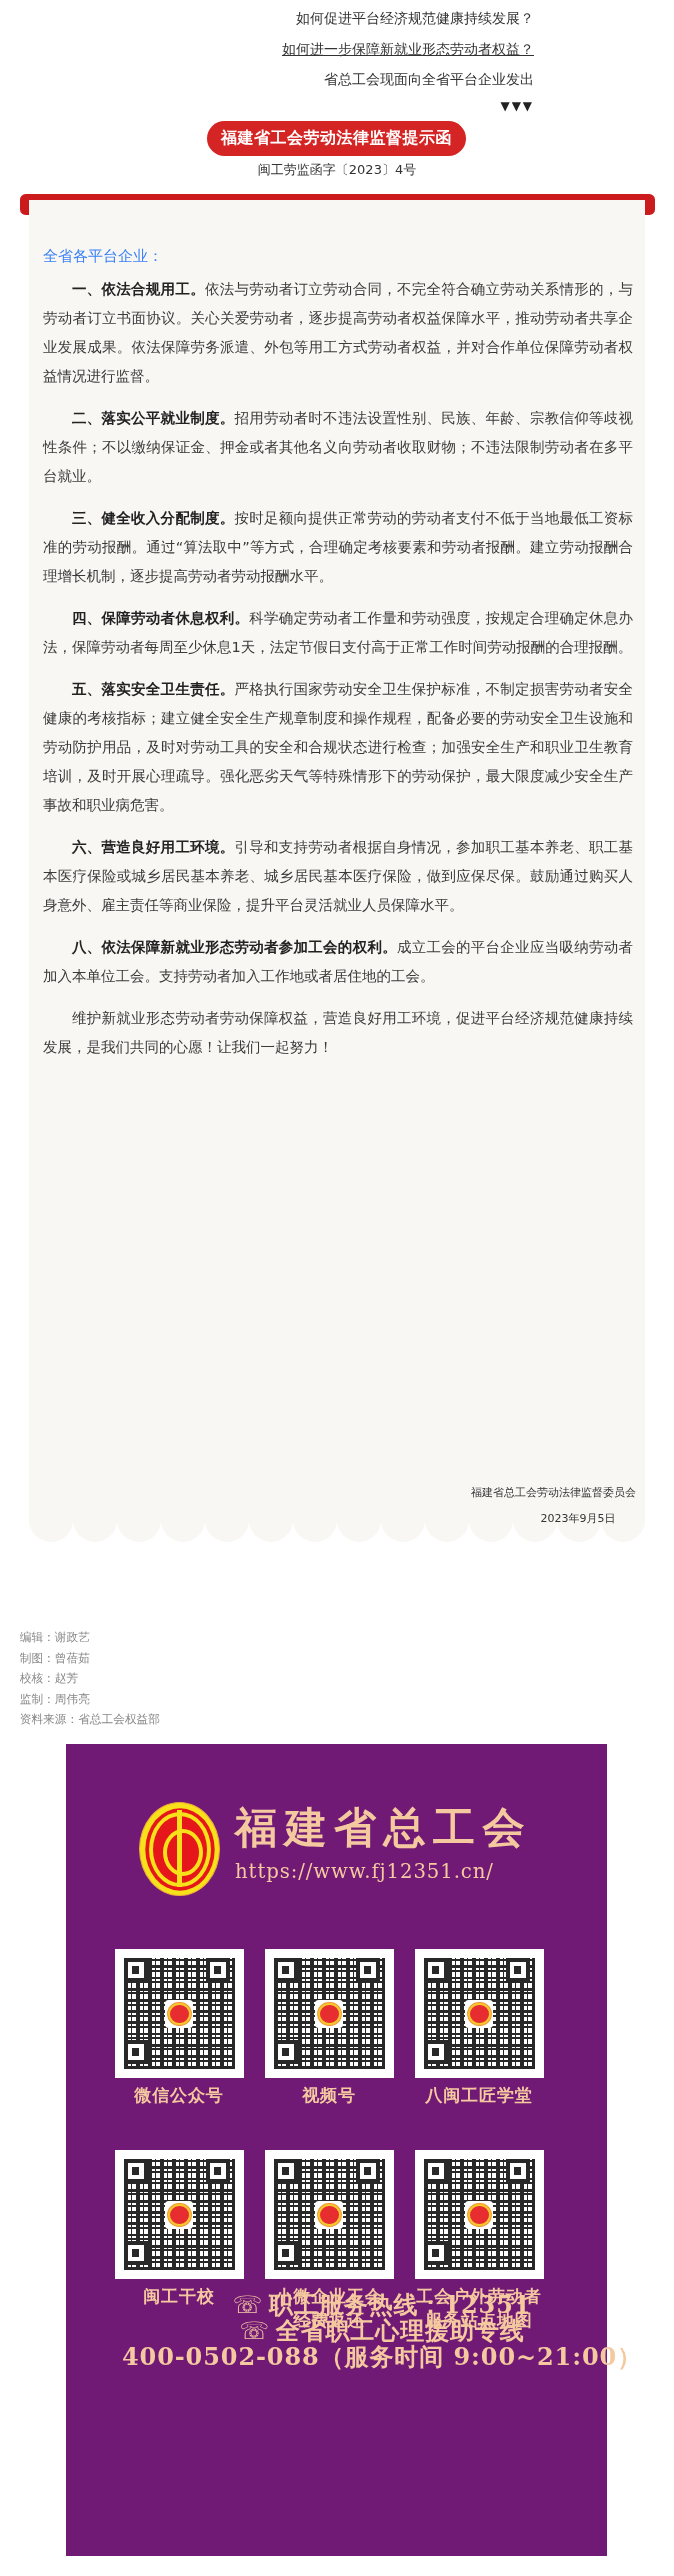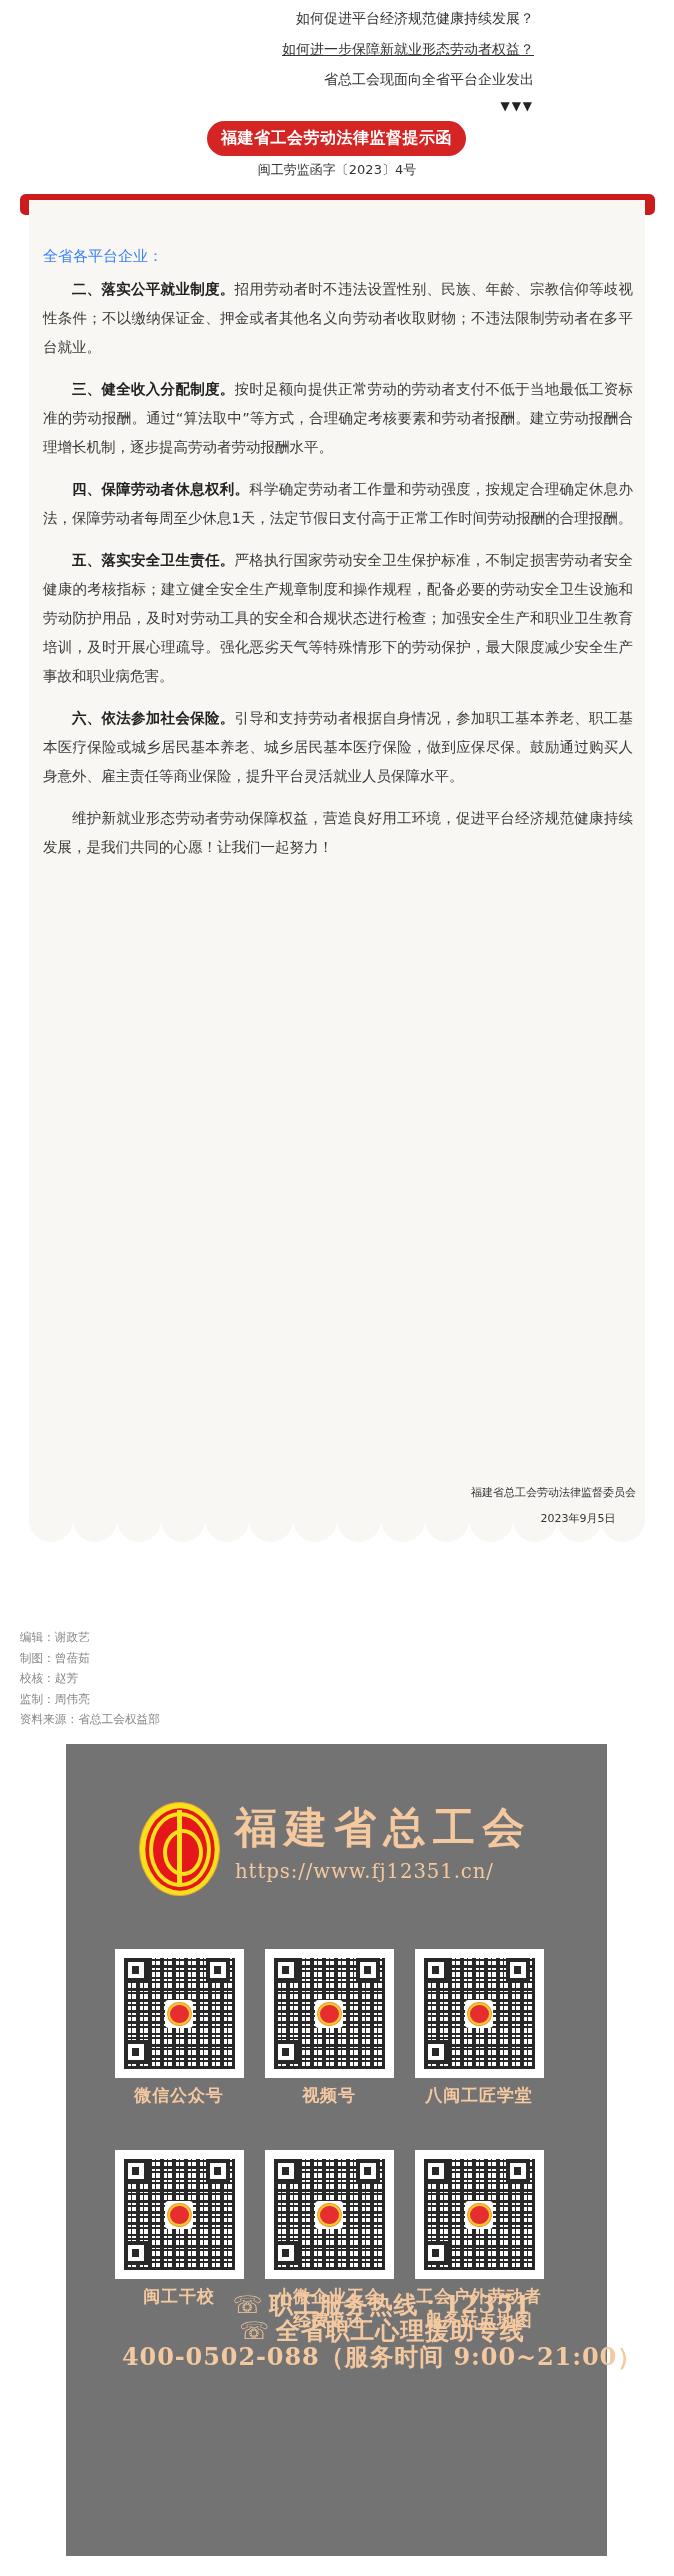--- a/index.html
+++ b/index.html
@@ -55,21 +55,21 @@
     position: absolute; right: 38px; top: 1480px; text-align: right;
     font-size: 11px; line-height: 26px; color: #333;
   }
   .sig-date { padding-right: 20.6px; }
   .credits {
     position: absolute; left: 19.7px; top: 1627px;
     font-size: 11.7px; line-height: 20.6px; color: #888;
   }
   .poster {
     position: absolute; left: 66px; top: 1744px; width: 541px; height: 812px;
-    background: #737373;
+    background: #701a75;
   }
   .logo-circle {
     position: absolute; left: 73px; top: 58px; width: 81px; height: 94px;
     border-radius: 50%; background: #f7e11a;
     border: 1.9px solid #f0a83a;
     display: flex; align-items: center; justify-content: center;
   }
   .logo-inner {
     width: 62px; height: 75px; border-radius: 50%; background: #e5171a;
     border: 4.7px solid #f7e11a; position: relative;
@@ -160,25 +160,27 @@
     <div class="scallop" style="left: 396px;"></div>
     <div class="scallop" style="left: 440px;"></div>
     <div class="scallop" style="left: 484px;"></div>
     <div class="scallop" style="left: 528px;"></div>
     <div class="scallop" style="left: 572px;"></div>
   </div>
 
 <div class="card-content">
   <div class="salutation">全省各平台企业：</div>
   <div id="items-container">
+      <p class="para"><b>一、依法合规用工。</b><span>依法与劳动者订立劳动合同，不完全符合确立劳动关系情形的，与劳动者订立书面协议。关心关爱劳动者，逐步提高劳动者权益保障水平，推动劳动者共享企业发展成果。依法保障劳务派遣、外包等用工方式劳动者权益，并对合作单位保障劳动者权益情况进行监督。</span></p>
       <p class="para"><b>二、落实公平就业制度。</b><span>招用劳动者时不违法设置性别、民族、年龄、宗教信仰等歧视性条件；不以缴纳保证金、押金或者其他名义向劳动者收取财物；不违法限制劳动者在多平台就业。</span></p>
       <p class="para"><b>三、健全收入分配制度。</b><span>按时足额向提供正常劳动的劳动者支付不低于当地最低工资标准的劳动报酬。通过“算法取中”等方式，合理确定考核要素和劳动者报酬。建立劳动报酬合理增长机制，逐步提高劳动者劳动报酬水平。</span></p>
       <p class="para"><b>四、保障劳动者休息权利。</b><span>科学确定劳动者工作量和劳动强度，按规定合理确定休息办法，保障劳动者每周至少休息1天，法定节假日支付高于正常工作时间劳动报酬的合理报酬。</span></p>
       <p class="para"><b>五、落实安全卫生责任。</b><span>严格执行国家劳动安全卫生保护标准，不制定损害劳动者安全健康的考核指标；建立健全安全生产规章制度和操作规程，配备必要的劳动安全卫生设施和劳动防护用品，及时对劳动工具的安全和合规状态进行检查；加强安全生产和职业卫生教育培训，及时开展心理疏导。强化恶劣天气等特殊情形下的劳动保护，最大限度减少安全生产事故和职业病危害。</span></p>
-      <p class="para"><b>六、依法参加社会保险。</b><span>引导和支持劳动者根据自身情况，参加职工基本养老、职工基本医疗保险或城乡居民基本养老、城乡居民基本医疗保险，做到应保尽保。鼓励通过购买人身意外、雇主责任等商业保险，提升平台灵活就业人员保障水平。</span></p>
+      <p class="para"><b>六、营造良好用工环境。</b><span>引导和支持劳动者根据自身情况，参加职工基本养老、职工基本医疗保险或城乡居民基本养老、城乡居民基本医疗保险，做到应保尽保。鼓励通过购买人身意外、雇主责任等商业保险，提升平台灵活就业人员保障水平。</span></p>
+      <p class="para"><b>八、依法保障新就业形态劳动者参加工会的权利。</b><span>成立工会的平台企业应当吸纳劳动者加入本单位工会。支持劳动者加入工作地或者居住地的工会。</span></p>
     </div>
   <p class="para">维护新就业形态劳动者劳动保障权益，营造良好用工环境，促进平台经济规范健康持续发展，是我们共同的心愿！让我们一起努力！</p>
 </div>
 
 <div class="signature">
   <div>福建省总工会劳动法律监督委员会</div>
   <div class="sig-date">2023年9月5日</div>
 </div>
 
 <div class="credits">

